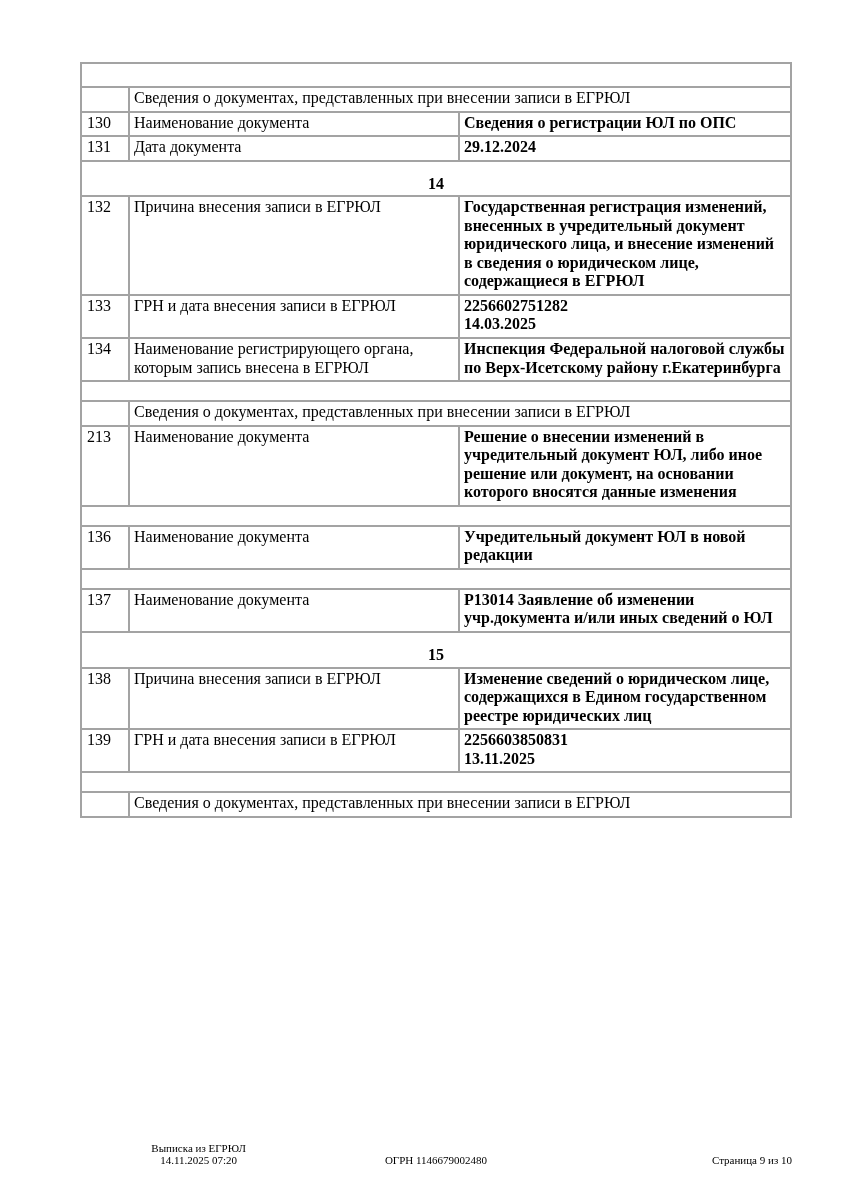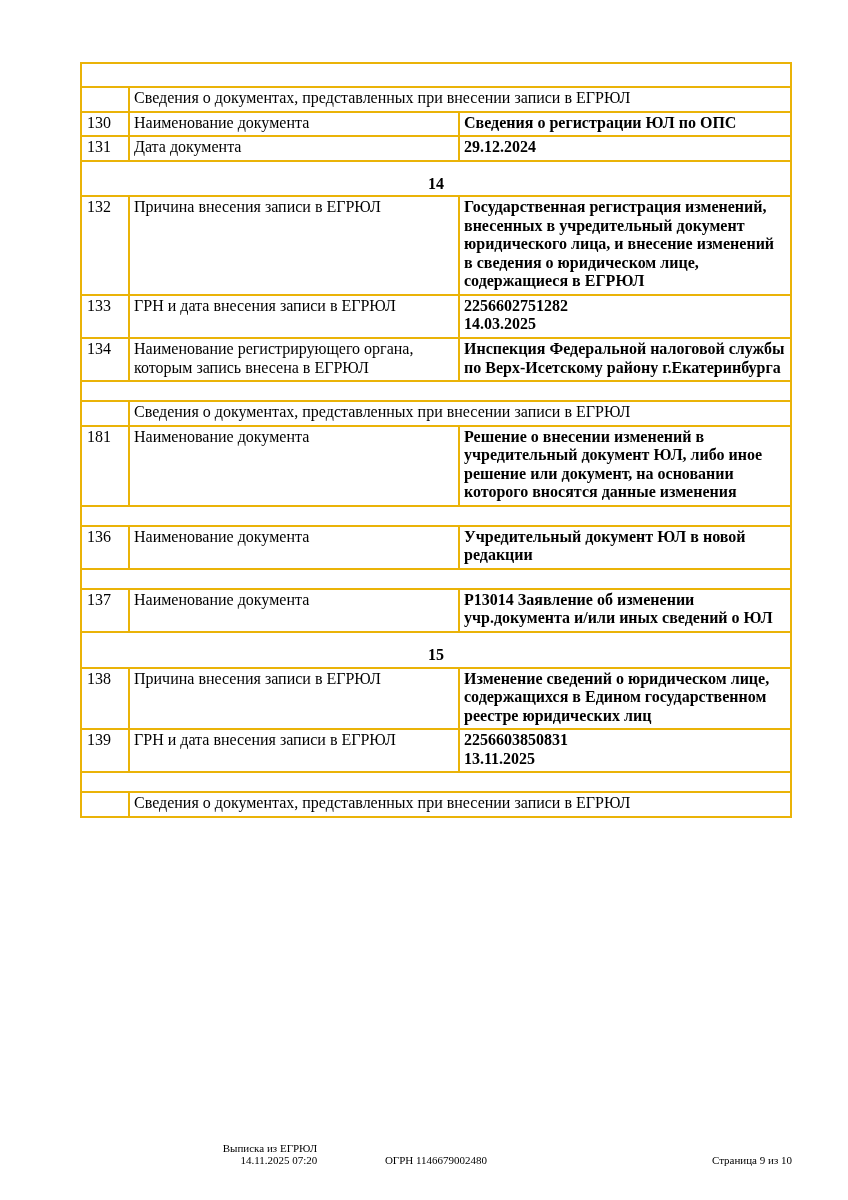--- a/index.html
+++ b/index.html
@@ -18,21 +18,21 @@
     position: absolute;
     left: 80px;
     top: 62px;
     width: 710px;
     border-collapse: collapse;
     table-layout: fixed;
     font-size: 16px;
     line-height: 1.16;
   }
   .egrul-table td {
-    border: 2px solid #eab308;
+    border: 2px solid #a3a3a3;
     vertical-align: top;
     padding: 1px 4px 3px 4px;
     overflow: hidden;
   }
   .egrul-table td.num {
     padding-left: 5px;
     padding-right: 2px;
   }
   .egrul-table tr.spacer td {
     height: 18px;
@@ -55,21 +55,21 @@
     position: absolute;
     left: 80px;
     top: 1138px;
     width: 712px;
     display: flex;
     justify-content: space-between;
     align-items: flex-end;
     font-size: 11px;
     line-height: 12.5px;
   }
-  .page-footer .f-left  { flex: 1; text-align: right; }
+  .page-footer .f-left  { flex: 1; text-align: center; }
   .page-footer .f-center{ flex: 1; text-align: center; }
   .page-footer .f-right { flex: 1; text-align: right; margin-top: 16px; }
 </style>
 </head>
 <body>
 
 <table class="egrul-table">
   <colgroup>
     <col style="width:48px">
     <col style="width:330px">
@@ -123,21 +123,21 @@
     <tr class="spacer">
         <td colspan="3"></td>
       </tr>
 
     <tr>
       <td class="num"></td>
       <td colspan="2">Сведения о документах, представленных при внесении записи в ЕГРЮЛ</td>
     </tr>
 
     <tr>
-      <td class="num">181</td>
+      <td class="num">213</td>
       <td class="label">Наименование документа</td>
       <td class="value">Решение о внесении изменений в учредительный документ ЮЛ, либо иное решение или документ, на основании которого вносятся данные изменения</td>
     </tr>
 
     <tr class="spacer">
         <td colspan="3"></td>
       </tr>
 
     <tr>
       <td class="num">136</td>

